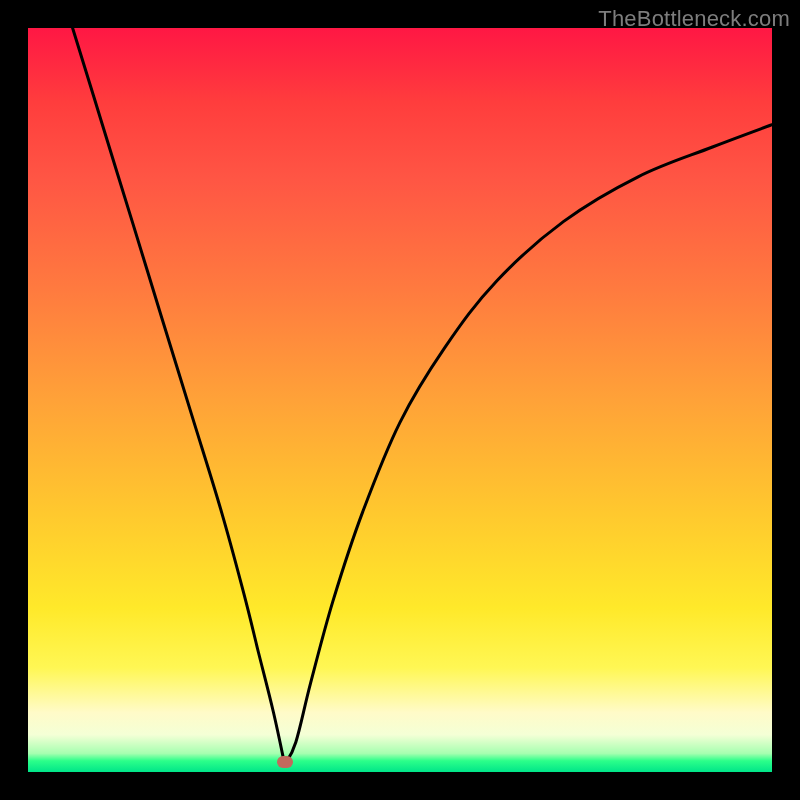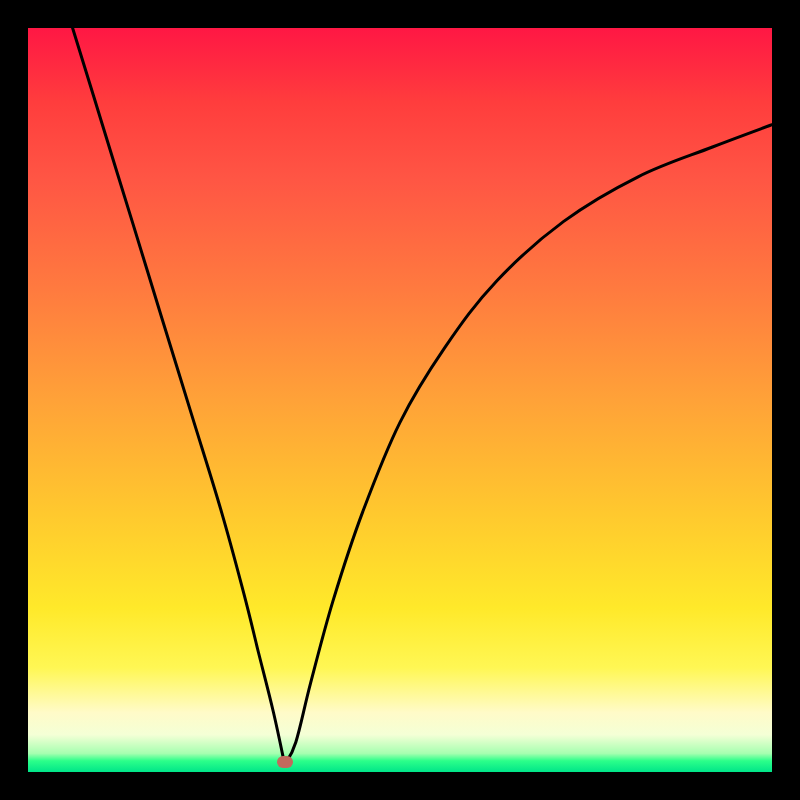--- a/index.html
+++ b/index.html
@@ -75,13 +75,14 @@
 
   <div class="plot">
 
     <svg class="curve" viewBox="0 0 744 744" preserveAspectRatio="none">
       <path fill="none" stroke="#000" stroke-width="3" stroke-linejoin="round" stroke-linecap="round" d="M 44.6 0.0 C 50.0 17.4 63.7 61.9 74.4 96.7 C 85.1 131.5 93.4 158.6 104.2 193.4 C 114.9 228.3 123.2 255.3 133.9 290.2 C 144.6 325.0 153.0 352.1 163.7 386.9 C 174.4 421.7 184.1 451.5 193.4 483.6 C 202.8 515.7 209.1 540.0 215.8 565.4 C 222.5 590.9 225.3 603.5 230.6 625.0 C 236.0 646.4 240.8 664.4 245.5 684.5 C 250.2 704.6 254.7 727.2 256.7 736.6 L 256.7 736.6 C 258.7 732.5 263.2 729.0 267.8 714.2 C 272.5 699.5 276.0 680.2 282.7 654.7 C 289.4 629.3 295.7 603.7 305.0 572.9 C 314.4 542.1 322.7 515.7 334.8 483.6 C 346.9 451.5 357.3 423.8 372.0 394.3 C 386.7 364.9 399.2 345.4 416.6 319.9 C 434.0 294.5 447.3 275.7 468.7 253.0 C 490.1 230.2 510.2 212.2 535.7 193.4 C 561.1 174.7 583.3 162.2 610.1 148.8 C 636.9 135.4 660.4 128.4 684.5 119.0 C 708.6 109.7 733.3 100.7 744.0 96.7"></path>
     </svg>
 
     <div class="marker" style="left: 256.68px; top: 733.584px;"></div>
   </div>
 
+  <div class="watermark">TheBottleneck.com</div>
 </div>
 
 </body></html>

